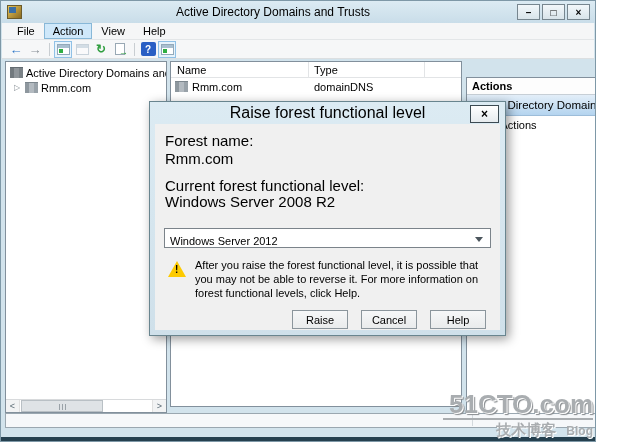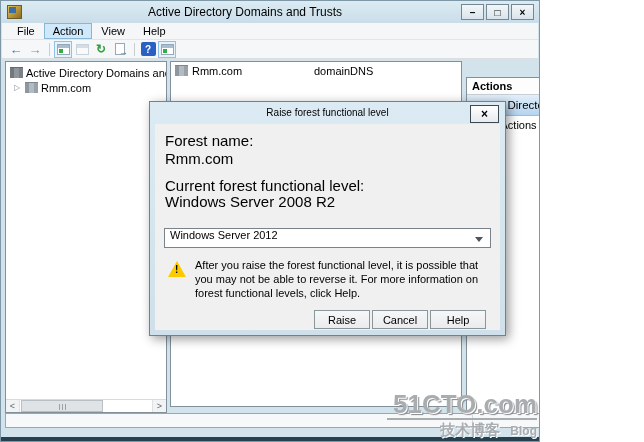--- a/index.html
+++ b/index.html
@@ -1,18 +1,18 @@
 <!DOCTYPE html>
 <html><head>
 <meta charset="utf-8">
 <style>
   * { margin:0; padding:0; box-sizing:border-box; }
   body { width:644px; height:442px; font-family:"Liberation Sans", sans-serif; background:#fff; }
 
-  .win { position:relative; width:540px; height:442px; background:#d2e3ec;
+  .win { position:relative; width:596px; height:442px; background:#d2e3ec;
          border:1px solid #7e98a7; overflow:hidden; font-size:11px; color:#000; }
 
   
   .titlebar { position:absolute; left:0; top:0; right:0; height:22px;
               background:linear-gradient(#dcebf3,#c9dde9); }
   .appico { position:absolute; left:6px; top:4px; width:15px; height:14px;
             background:linear-gradient(135deg,#e8c55a 0%,#8a6a20 100%);
             border:1px solid #6b5a2a; }
   .appico i { position:absolute; left:1px; top:1px; width:7px; height:6px; background:#3a6ea5; display:block; }
   .wtitle { position:absolute; left:40px; right:90px; top:0; height:22px; line-height:22px;
@@ -96,37 +96,37 @@
   
   .statusbar { position:absolute; left:4px; top:412px; width:636px; height:15px;
                background:#f6f8fa; border:1px solid #9aa7b0; }
   .statusbar .sdiv { position:absolute; left:466px; top:1px; bottom:1px; width:1px; background:#d3d9dd; }
   .bstrip { position:absolute; left:0; right:0; top:436px; height:4px; background:#25404f; }
 
   
   .dialog { position:absolute; left:148px; top:100px; width:357px; height:235px;
             background:linear-gradient(#dcebf3,#cfe0ea); border:1px solid #69858f;
             box-shadow:3px 3px 10px rgba(0,0,0,.4); z-index:50; }
-  .dtitle { height:22px; line-height:22px; text-align:center; font-size:10px; }
+  .dtitle { height:22px; line-height:22px; text-align:center; font-size:16px; }
   .dclose { position:absolute; top:3px; right:6px; width:29px; height:18px;
             background:linear-gradient(#fff,#e6ebee); border:1px solid #3c4a52;
             display:flex; align-items:center; justify-content:center; font-weight:bold; font-size:12px; }
   .dbody { position:absolute; left:5px; right:5px; top:22px; bottom:5px; background:#f0f0f0; }
   .dlabel { position:absolute; left:10px; font-size:15px; white-space:nowrap; }
   .combo { position:absolute; left:9px; right:9px; top:104px; height:20px; background:#fff;
-           border:1px solid #7b838a; display:flex; align-items:flex-start; padding-left:5px; font-size:11px; }
+           border:1px solid #7b838a; display:flex; align-items:flex-end; padding-left:5px; font-size:11px; }
   .combo .chev { position:absolute; right:7px; top:8px; width:0; height:0;
                  border-left:4px solid transparent; border-right:4px solid transparent;
                  border-top:5px solid #4b555c; }
   .warnicon { position:absolute; left:13px; top:137px; width:0; height:0;
               border-left:9px solid transparent; border-right:9px solid transparent;
               border-bottom:16px solid #fdca00; }
   .warnicon b { position:absolute; left:-2px; top:3px; font-size:10px; color:#000; }
   .warntext { position:absolute; left:40px; right:12px; top:134px; font-size:11px; line-height:14px; }
-  .dbtns { position:absolute; right:14px; top:186px; display:flex; gap:2px; }
+  .dbtns { position:absolute; right:14px; top:186px; display:flex; gap:13px; }
   .btn { width:56px; height:19px; background:linear-gradient(#f6f7f8,#e9ebec);
          border:1px solid #8b959c; display:flex; align-items:center; justify-content:center; font-size:11px; }
 
   
   .watermark { position:absolute; right:2px; bottom:1px; width:150px; text-align:right;
                z-index:60; color:#a9adb0; pointer-events:none; }
   .wm1 { font-size:26px; font-weight:bold; line-height:25px;
          text-shadow:1px 1px 0 #fff, 2px 2px 1px #85898c;
          border-bottom:2px solid #a9adb0; padding-bottom:1px; }
   .wm2 { margin-top:1px; font-size:15px; font-weight:bold; display:flex; justify-content:flex-end;
@@ -213,20 +213,24 @@
       <span class="strack">
         <span class="sthumb">
             <i></i>
           </span>
       </span>
       <span class="sarr">&gt;</span>
     </div>
   </div>
 
   <div class="pane center">
+    <div class="lhdr">
+      <span class="hc c1">Name</span>
+      <span class="hc c2">Type</span>
+    </div>
     <div class="lrow">
       <span class="cell1">
         <span class="bld"></span>
         <span>Rmm.com</span>
       </span>
       <span class="cell2">domainDNS</span>
     </div>
   </div>
 
   <div class="pane right">

